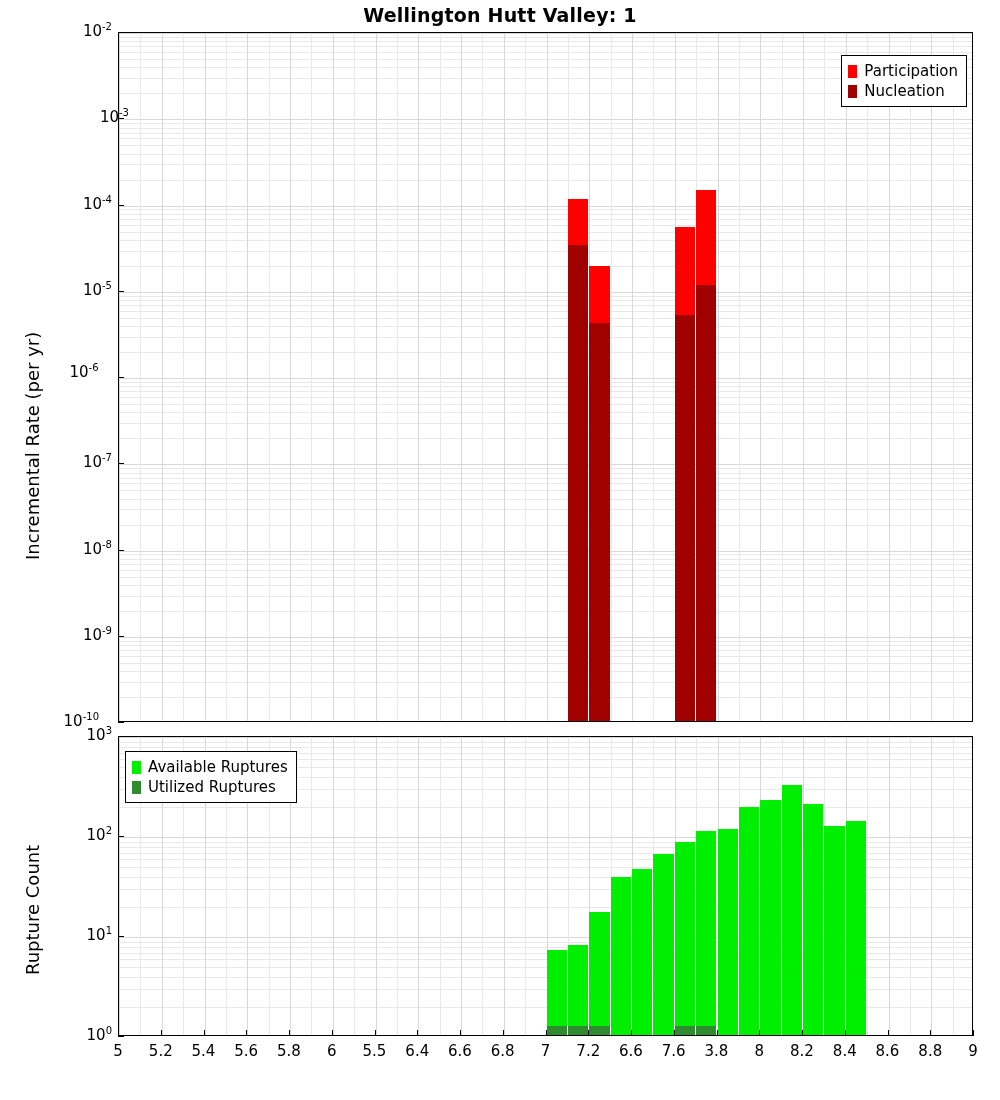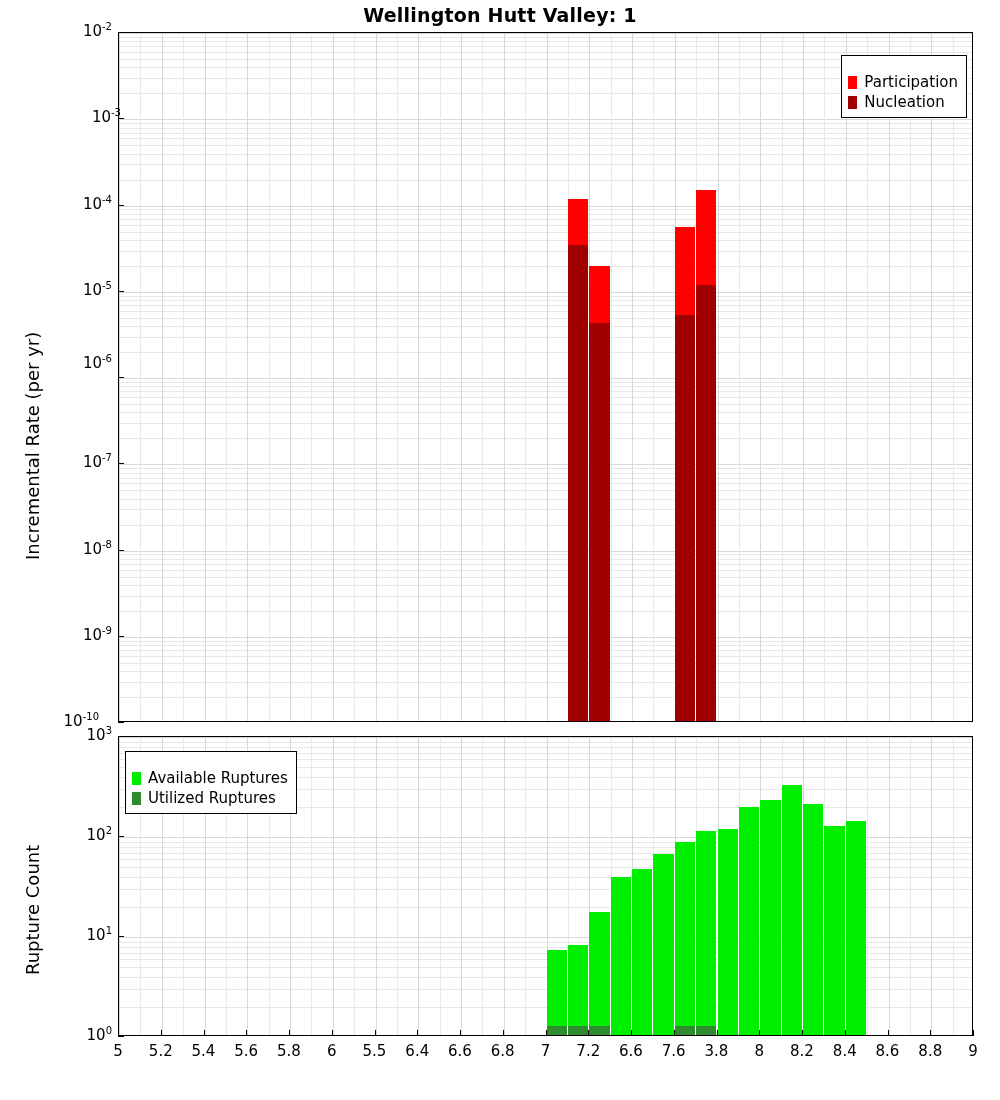--- a/index.html
+++ b/index.html
@@ -29,21 +29,21 @@
   }
   .xlabel{position:absolute;font-size:18px;text-align:center;}
   .ytick{position:absolute;font-size:15px;text-align:right;white-space:nowrap;}
   .ytick sup{font-size:10px;vertical-align:super;}
   .xtick{position:absolute;font-size:15px;text-align:center;white-space:nowrap;}
   .tickmark{position:absolute;background:#000;}
 
   
   .legend{
     position:absolute;border:1px solid #000;background:#fff;
-    padding:16px 8px 5px 6px;font-size:15px;line-height:20px;
+    padding:5px 8px 5px 6px;font-size:15px;line-height:20px;
   }
   .legend .row{display:flex;align-items:center;gap:7px;white-space:nowrap;}
   .legend .swatch{width:9px;height:13px;display:inline-block;flex:0 0 auto;}
 
   
   .bar{position:absolute;bottom:0;}
 </style>
 </head>
 <body>
 
@@ -183,27 +183,27 @@
         </div>
         <div class="row">
           <span class="swatch" style="background: rgb(160, 0, 0);"></span>
           <span>Nucleation</span>
         </div>
       </div>
   </div>
   <div id="top-yticks">
       <div class="ytick" style="left: 56px; top: 21px; width: 56px;">10<sup>-2</sup></div>
       <div class="tickmark" style="left: 118px; top: 32px; width: 6px; height: 1px;"></div>
-      <div class="ytick" style="left: 65px; top: 107.3px; width: 56px;">10<sup>-3</sup></div>
+      <div class="ytick" style="left: 73px; top: 107.3px; width: 56px;">10<sup>-3</sup></div>
       <div class="tickmark" style="left: 118px; top: 118.3px; width: 6px; height: 1px;"></div>
       <div class="ytick" style="left: 56px; top: 193.5px; width: 56px;">10<sup>-4</sup></div>
       <div class="tickmark" style="left: 118px; top: 204.5px; width: 6px; height: 1px;"></div>
       <div class="ytick" style="left: 56px; top: 279.8px; width: 56px;">10<sup>-5</sup></div>
       <div class="tickmark" style="left: 118px; top: 290.8px; width: 6px; height: 1px;"></div>
-      <div class="ytick" style="left: 56px; top: 353px; width: 56px;">10<sup>-6</sup></div>
+      <div class="ytick" style="left: 56px; top: 362px; width: 56px; text-align: center;">10<sup>-6</sup></div>
       <div class="tickmark" style="left: 118px; top: 377px; width: 6px; height: 1px;"></div>
       <div class="ytick" style="left: 56px; top: 452.3px; width: 56px;">10<sup>-7</sup></div>
       <div class="tickmark" style="left: 118px; top: 463.3px; width: 6px; height: 1px;"></div>
       <div class="ytick" style="left: 56px; top: 538.5px; width: 56px;">10<sup>-8</sup></div>
       <div class="tickmark" style="left: 118px; top: 549.5px; width: 6px; height: 1px;"></div>
       <div class="ytick" style="left: 56px; top: 624.8px; width: 56px;">10<sup>-9</sup></div>
       <div class="tickmark" style="left: 118px; top: 635.8px; width: 6px; height: 1px;"></div>
       <div class="ytick" style="left: 43px; top: 711px; width: 56px;">10<sup>-10</sup></div>
       <div class="tickmark" style="left: 118px; top: 722px; width: 6px; height: 1px;"></div>
     </div>

